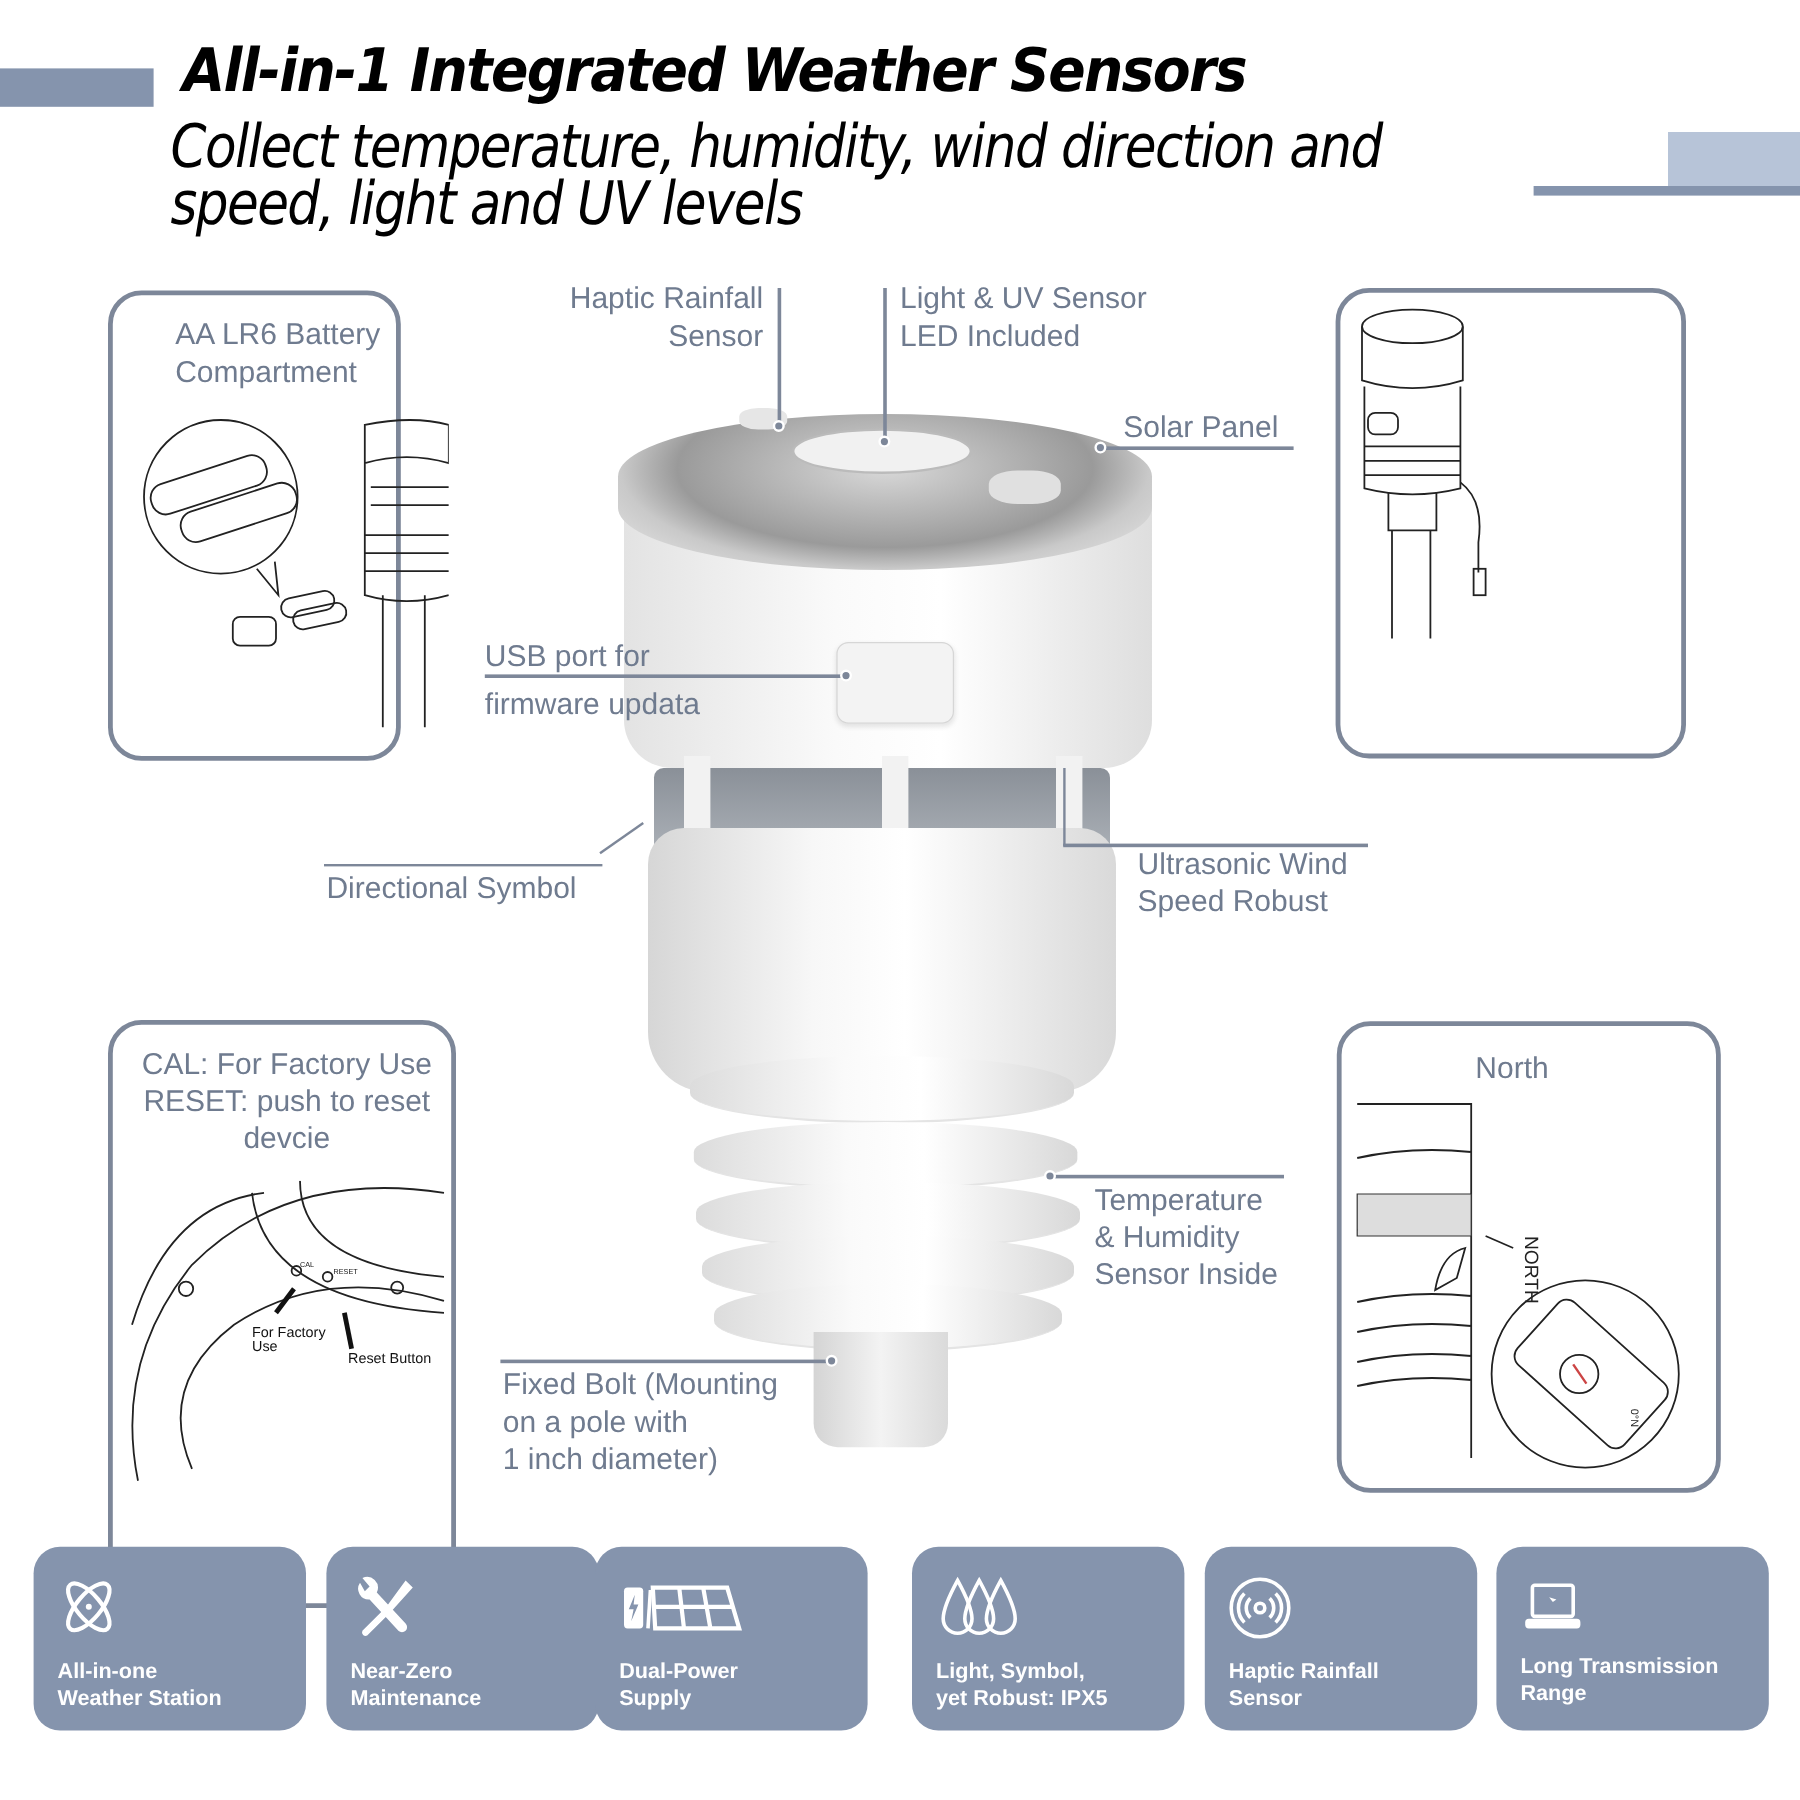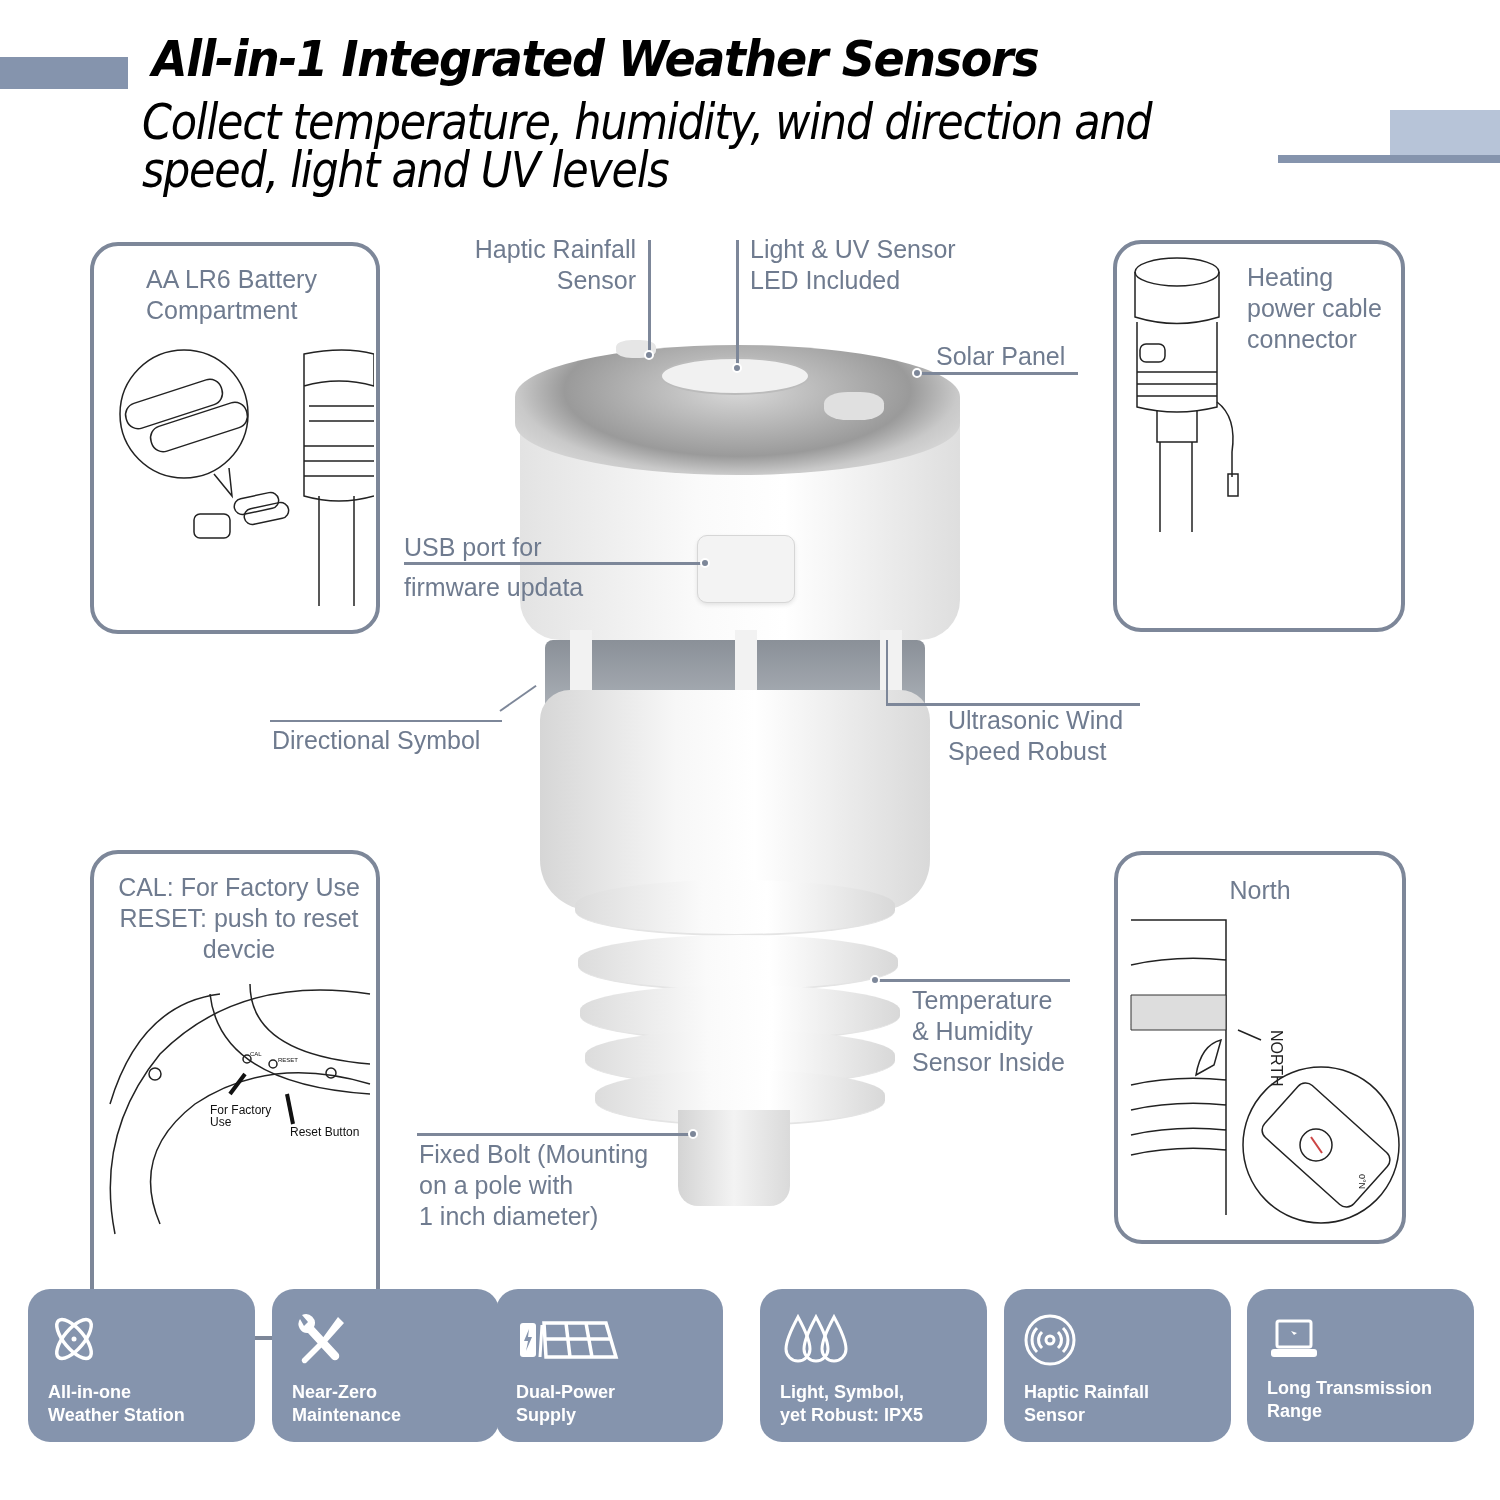--- a/index.html
+++ b/index.html
@@ -40,21 +40,21 @@
 </head>
 <body>
 
 <div class="abs accent-left"></div>
 <div class="abs accent-right-block"></div>
 <div class="abs accent-right-line"></div>
 
 <h1 class="abs title">All-in-1 Integrated Weather Sensors</h1>
 <p class="abs subtitle">Collect temperature, humidity, wind direction and speed, light and UV levels</p>
 
-<div class="abs panel" style="left:90px;top:242px;width:290px;height:392px;text-decoration:underline;">
+<div class="abs panel" style="left:90px;top:242px;width:244px;height:392px;text-decoration:underline;">
   <div class="panel-title abs" style="left:52px;top:18px;">
     <div>AA LR6 Battery</div>
     <div>Compartment</div>
   </div>
   <svg class="abs" style="left:10px;top:100px;" width="270" height="280">
     <circle cx="80" cy="68" r="64" class="sketch"></circle>
     <path d="M110 128 L128 150 L125 122" class="sketch"></path>
     <rect x="20" y="45" width="100" height="26" rx="12" class="sketch" transform="rotate(-18 70 58)"></rect>
     <rect x="45" y="68" width="100" height="26" rx="12" class="sketch" transform="rotate(-18 95 81)"></rect>
     <rect x="90" y="168" width="36" height="24" rx="6" class="sketch"></rect>
@@ -69,25 +69,20 @@
   <svg class="abs" style="left:15px;top:8px;" width="130" height="300">
     <ellipse cx="45" cy="20" rx="42" ry="14" class="sketch"></ellipse>
     <path d="M3 20 L3 65 Q45 78 87 65 L87 20" class="sketch"></path>
     <path d="M5 70 L5 155 Q45 165 85 155 L85 70" class="sketch"></path>
     <rect x="8" y="92" width="25" height="18" rx="6" class="sketch"></rect>
     <path d="M5 120 L85 120 M5 132 L85 132 M5 144 L85 144" class="sketch"></path>
     <path d="M25 158 L25 190 L65 190 L65 158 M28 190 L28 280 M60 190 L60 280" class="sketch"></path>
     <path d="M85 150 Q105 165 100 200 L100 225" class="sketch"></path>
     <rect x="96" y="222" width="10" height="22" class="sketch"></rect>
   </svg>
-  <div class="panel-title abs" style="left:130px;top:18px;font-size:25px;">
-    <div>Heating</div>
-    <div>power cable</div>
-    <div>connector</div>
-  </div>
 </div>
 
 <div class="abs panel" style="left:90px;top:850px;width:290px;height:490px;">
   <div class="panel-title abs" style="left:14px;top:18px;width:262px;text-align:center;">
     <div>CAL: For Factory Use</div>
     <div>RESET: push to reset</div>
     <div>devcie</div>
   </div>
   <svg class="abs" style="left:6px;top:130px;" width="276" height="255">
     <path d="M10 120 Q40 20 120 10" class="sketch"></path>
@@ -102,21 +97,21 @@
     <path d="M145 90 L130 110" stroke="#111" stroke-width="4"></path>
     <path d="M187 110 L193 140" stroke="#111" stroke-width="4"></path>
     <text x="110" y="130" font-size="12" font-family="Liberation Sans, sans-serif" fill="#111">For Factory</text>
     <text x="110" y="142" font-size="12" font-family="Liberation Sans, sans-serif" fill="#111">Use</text>
     <text x="190" y="152" font-size="12" font-family="Liberation Sans, sans-serif" fill="#111">Reset Button</text>
     <text x="150" y="72" font-size="6" font-family="Liberation Sans, sans-serif" fill="#111">CAL</text>
     <text x="178" y="78" font-size="6" font-family="Liberation Sans, sans-serif" fill="#111">RESET</text>
   </svg>
 </div>
 
-<div class="abs panel" style="left:1114px;top:851px;width:292px;height:393px;">
+<div class="abs panel" style="left:1114px;top:851px;width:320px;height:393px;">
   <div class="panel-title abs" style="left:0;top:20px;width:284px;text-align:center;">North</div>
   <svg class="abs" style="left:8px;top:60px;" width="276" height="320">
     <path d="M5 5 L100 5 L100 300 M5 50 Q50 40 100 45 M5 110 Q50 100 100 105 M5 170 Q50 160 100 165 M5 195 Q50 185 100 190 M5 220 Q50 210 100 215 M5 240 Q50 230 100 235" class="sketch"></path>
     <path d="M5 80 L100 80 L100 115 L5 115 Z" stroke="#333" fill="#ddd" stroke-width="1"></path>
     <path d="M95 125 Q75 130 70 160 L88 150 Z" class="sketch"></path>
     <path d="M112 115 L135 125" class="sketch"></path>
     <text x="140" y="130" font-size="16" font-family="Liberation Sans, sans-serif" fill="#222" transform="rotate(90 150 125)">NORTH</text>
     <circle cx="195" cy="230" r="78" class="sketch"></circle>
     <rect x="140" y="195" width="120" height="70" rx="10" class="sketch" transform="rotate(42 200 230)"></rect>
     <circle cx="190" cy="230" r="16" class="sketch"></circle>

